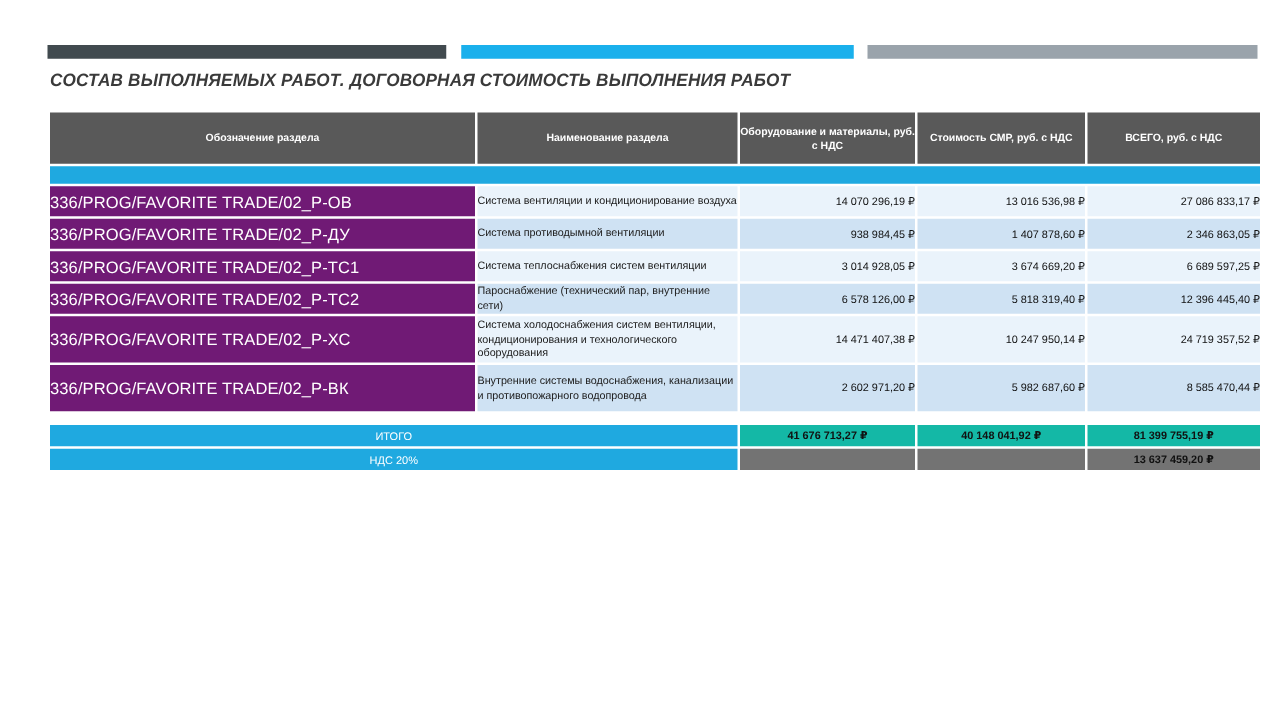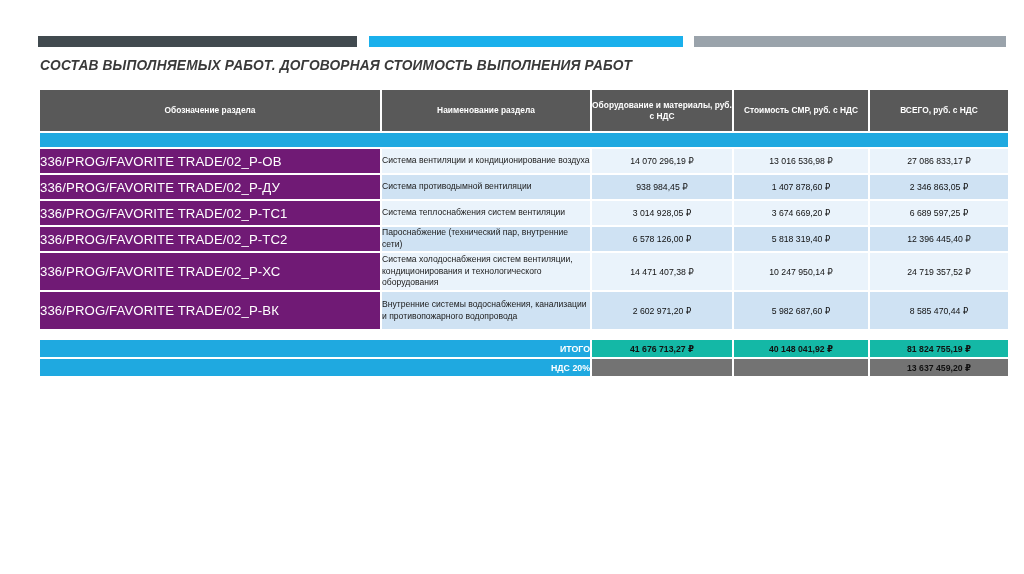--- a/index.html
+++ b/index.html
@@ -112,21 +112,21 @@
     color: #202020;
     padding: 4px 6px 4px 6px;
     text-align: left;
     margin-left: 40px;
   }
 
   
   td.num {
     font-size: 8.7px;
     color: #111111;
-    text-align: center;
+    text-align: right;
     padding: 4px 6px;
     white-space: nowrap;
   }
 
   
   tr.r-odd  td.name, tr.r-odd  td.num { background: #eaf3fb; }
   tr.r-even td.name, tr.r-even td.num { background: #cfe2f3; }
 
   
   tr.data-row { height: 24px; }
@@ -134,22 +134,22 @@
   tr.tall-3   { height: 37px; }
 
   
   tr.gaprow td { height: 7px; background: #ffffff; }
 
   
   td.tot-label {
     background: #1fa9e0;
     color: #ffffff;
     font-size: 8.8px;
-    font-weight: 700;
-    text-align: right;
+    font-weight: 400;
+    text-align: center;
     padding: 3px 9px 3px 6px;
     height: 17px;
     white-space: nowrap;
   }
   td.tot-num {
     font-size: 8.7px;
     font-weight: 700;
     color: #111111;
     text-align: center;
     padding: 3px 5px;
@@ -253,21 +253,21 @@
       </tr>
 
       <tr class="gaprow">
         <td colspan="5"></td>
       </tr>
 
       <tr class="tot-main">
         <td class="tot-label" colspan="2">ИТОГО</td>
         <td class="tot-num">41 676 713,27 ₽</td>
         <td class="tot-num">40 148 041,92 ₽</td>
-        <td class="tot-num">81 824 755,19 ₽</td>
+        <td class="tot-num">81 399 755,19 ₽</td>
       </tr>
 
       <tr class="tot-sub">
         <td class="tot-label" colspan="2">НДС 20%</td>
         <td class="tot-num tot-blank"></td>
         <td class="tot-num tot-blank"></td>
         <td class="tot-num">13 637 459,20 ₽</td>
       </tr>
 
     </tbody>

